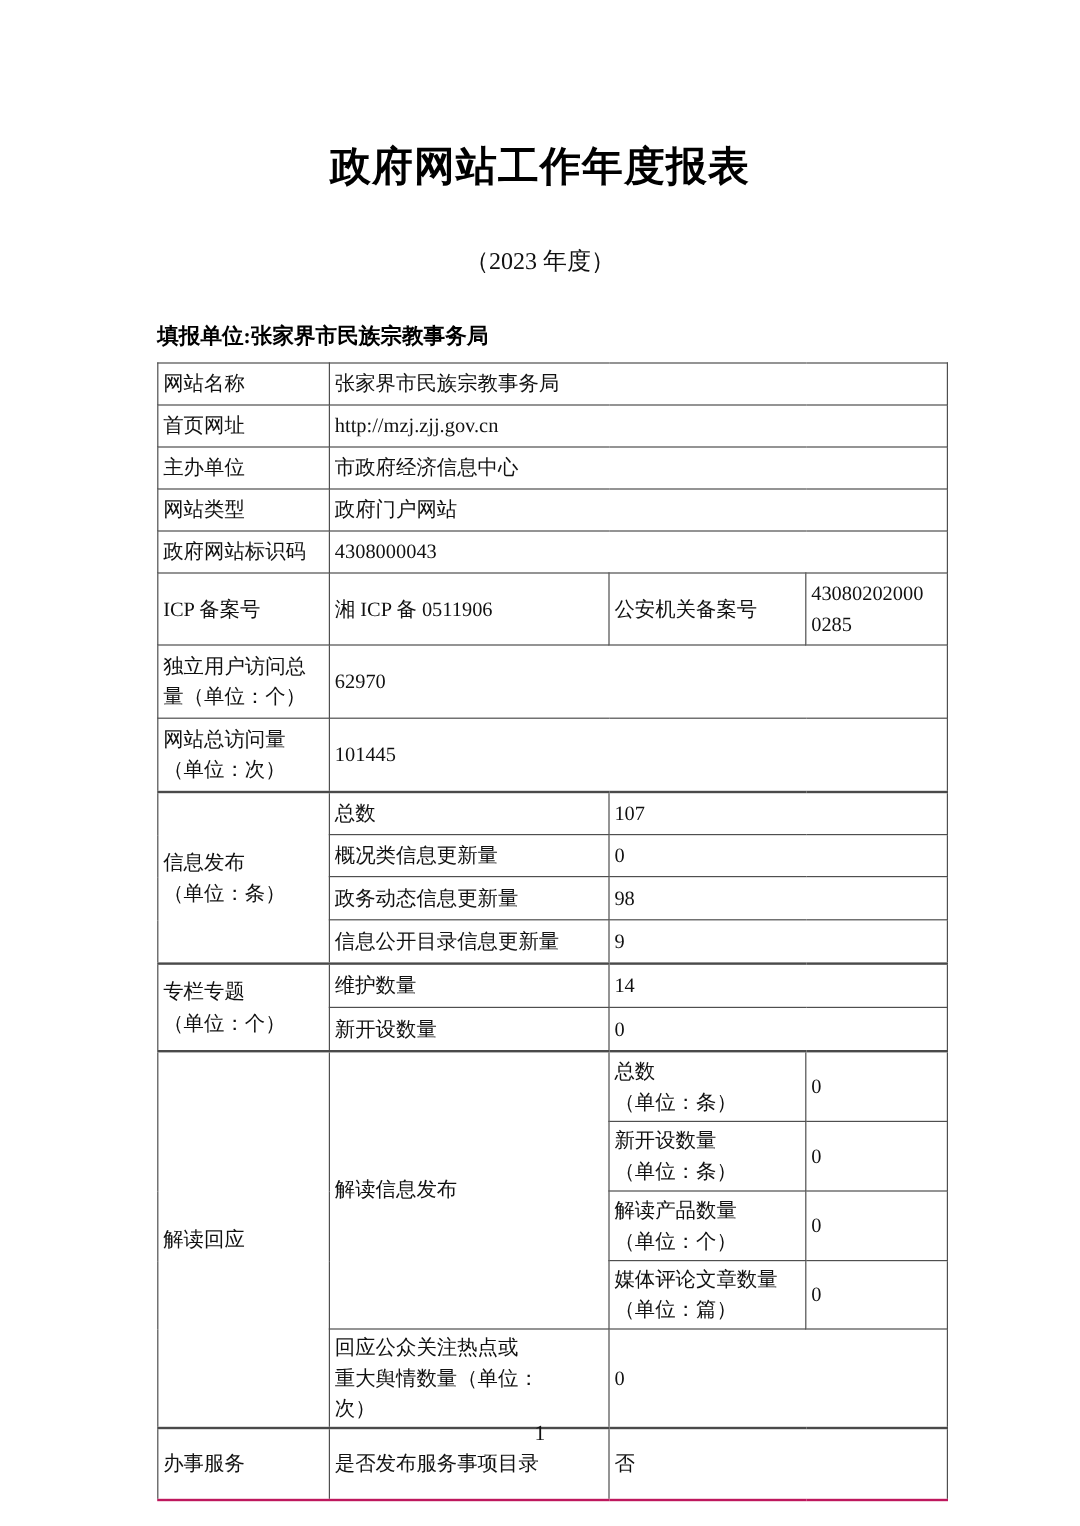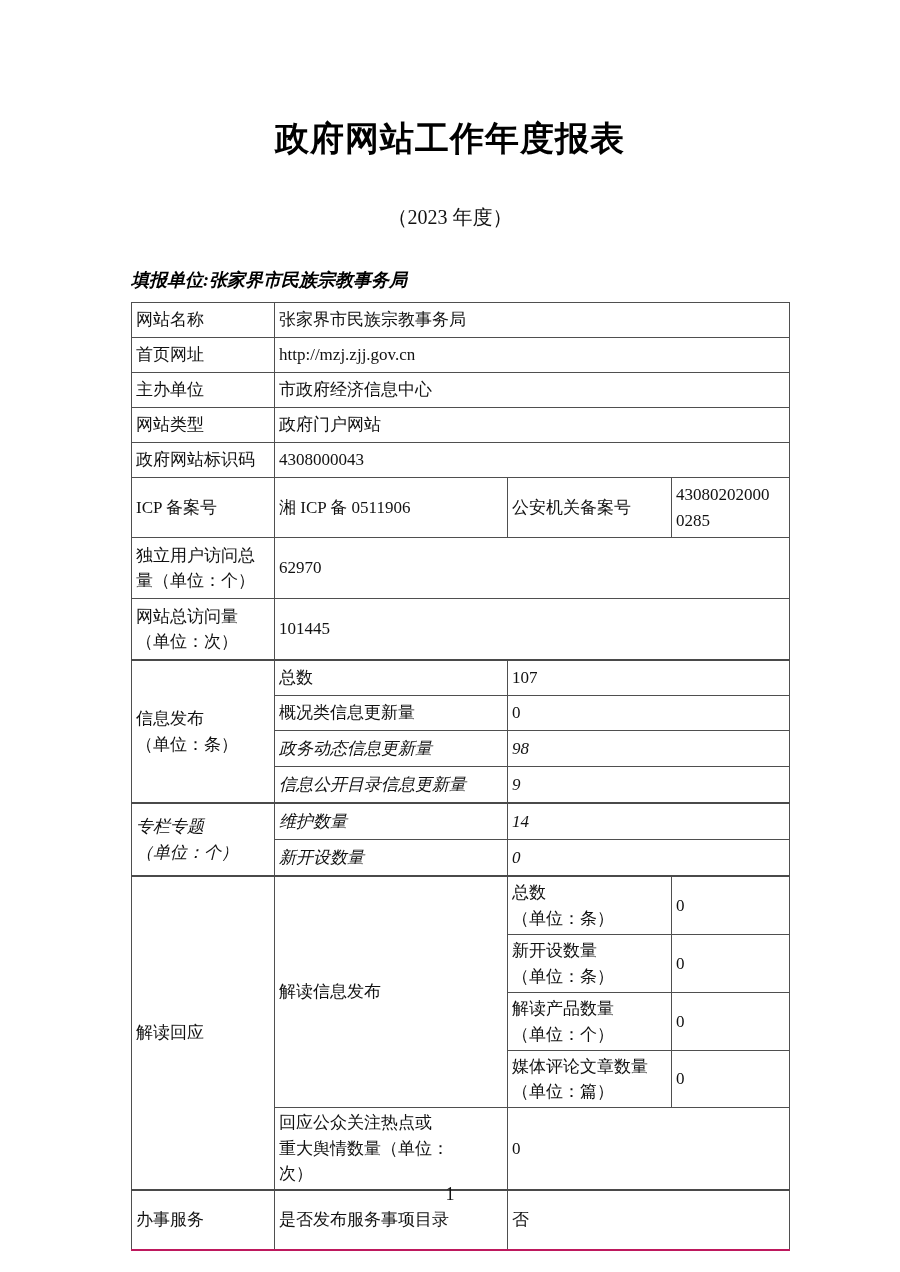--- a/index.html
+++ b/index.html
@@ -39,21 +39,20 @@
     color: #111;
   }
   .filing-line {
     position: absolute;
     top: 268px;
     left: 131px;
     font-size: 18px;
     font-weight: 700;
     color: #000;
     white-space: nowrap;
-    font-style: italic;
   }
   table.report {
     position: absolute;
     top: 302px;
     left: 131px;
     width: 658px;
     border-collapse: collapse;
     table-layout: fixed;
   }
   table.report col.c1 { width: 143px; }
@@ -64,21 +63,21 @@
     border: 1px solid #4f4f4f;
     vertical-align: middle;
     font-size: 17px;
     line-height: 1.5;
     padding: 2px 4px;
     white-space: pre-line;
     word-break: break-all;
     color: #111;
   }
   tr.r30 > td { height: 30px; }
-  tr.r31 > td { height: 31px; font-style: italic; }
+  tr.r31 > td { height: 31px; }
   tr.r52 > td { height: 52px; }
   tr.r53 > td { height: 53px; }
   tr.r54 > td { height: 54px; }
   tr.r55 > td { height: 55px; }
   tr.r56 > td { height: 56px; }
   tr.r74 > td { height: 74px; margin-left: 15px; }
   tr.thick > td { border-top: 2px solid #4a4a4a; }
   tr.last > td { border-bottom: 2px solid #be185d; }
   td.valign-bottom {
     vertical-align: bottom;

